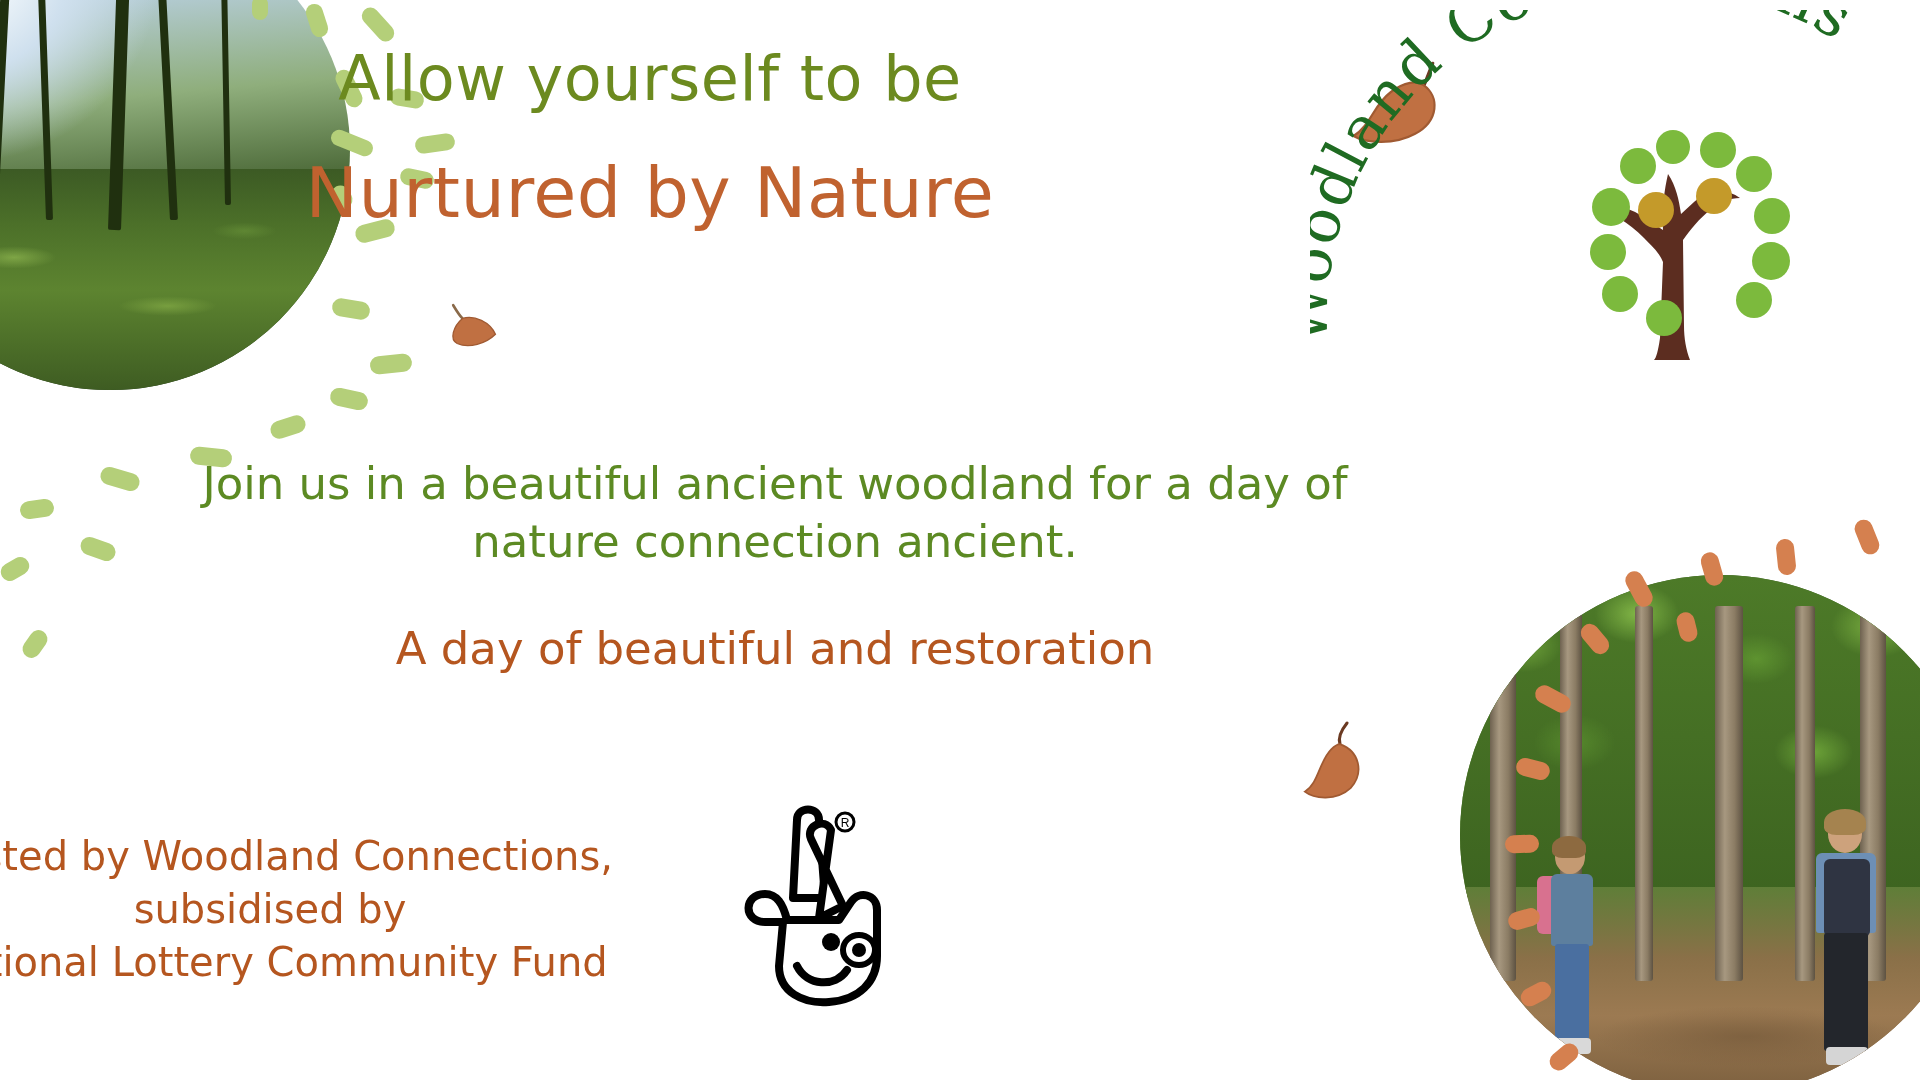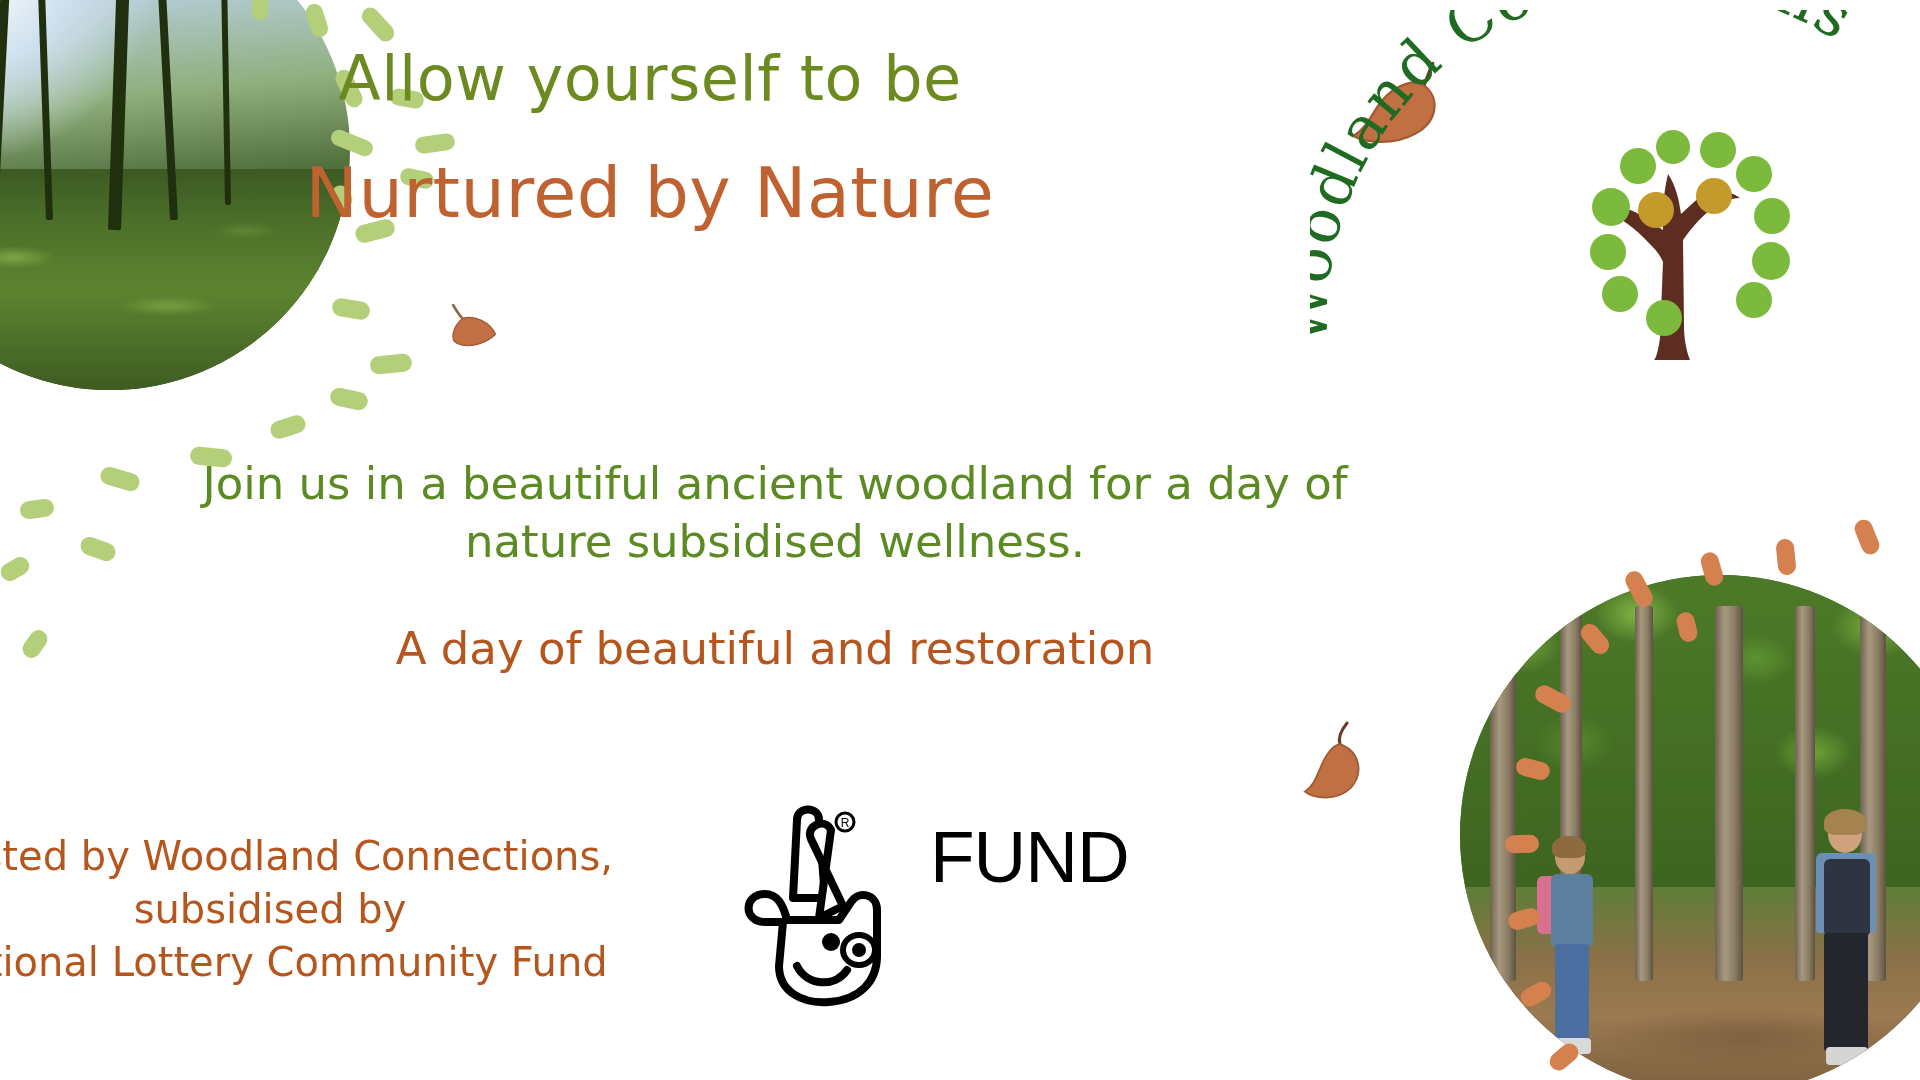--- a/index.html
+++ b/index.html
@@ -240,21 +240,21 @@
       <path d="M58 8 C50 18 48 26 50 32" stroke="#6b3a22" stroke-width="3.5" fill="none" stroke-linecap="round"></path>
       <path d="M50 32 C72 40 78 64 62 82 C46 97 20 94 10 86 C26 76 26 52 40 38 C44 34 47 32 50 32 Z" fill="#c07042" stroke="#a05a32" stroke-width="2"></path>
     </svg>
   </div>
 
   <div class="headline" id="headline-1">Allow yourself to be</div>
   <div class="headline" id="headline-2">Nurtured by Nature</div>
 
   <div class="body-copy" id="body-green">
     <div>Join us in a beautiful ancient woodland for a day of</div>
-    <div>nature subsidised wellness.</div>
+    <div>nature connection ancient.</div>
   </div>
   <div class="body-copy" id="body-orange">A day of beautiful and restoration</div>
 
   <div id="footer-credit">
     <div>Hosted by Woodland Connections,</div>
     <div>subsidised by</div>
     <div>National Lottery Community Fund</div>
   </div>
 
   <div id="lottery-logo">
@@ -278,21 +278,20 @@
 
         <path d="M62 176 C72 196 100 198 112 180" fill="none" stroke="#000" stroke-width="8" stroke-linecap="round"></path>
 
         <g>
           <circle cx="110" cy="32" r="9" fill="none" stroke="#000" stroke-width="3"></circle>
           <text x="110" y="37" font-size="12" text-anchor="middle" font-family="Liberation Sans, sans-serif" fill="#000">R</text>
         </g>
       </svg>
     </div>
     <div id="lottery-words">
-      <div id="lottery-fund" style="color:#000000;">FUND</div>
     </div>
   </div>
 
   <div id="brand-logo">
     <svg id="brand-arc-svg" viewBox="0 0 620 360">
       <defs>
         <path id="arcPath" d="M 20 352 A 330 330 0 0 1 600 96" fill="none"></path>
       </defs>
       <text>
         <textPath href="#arcPath" startOffset="2%" id="arcTextPath">Woodland Connections</textPath>

